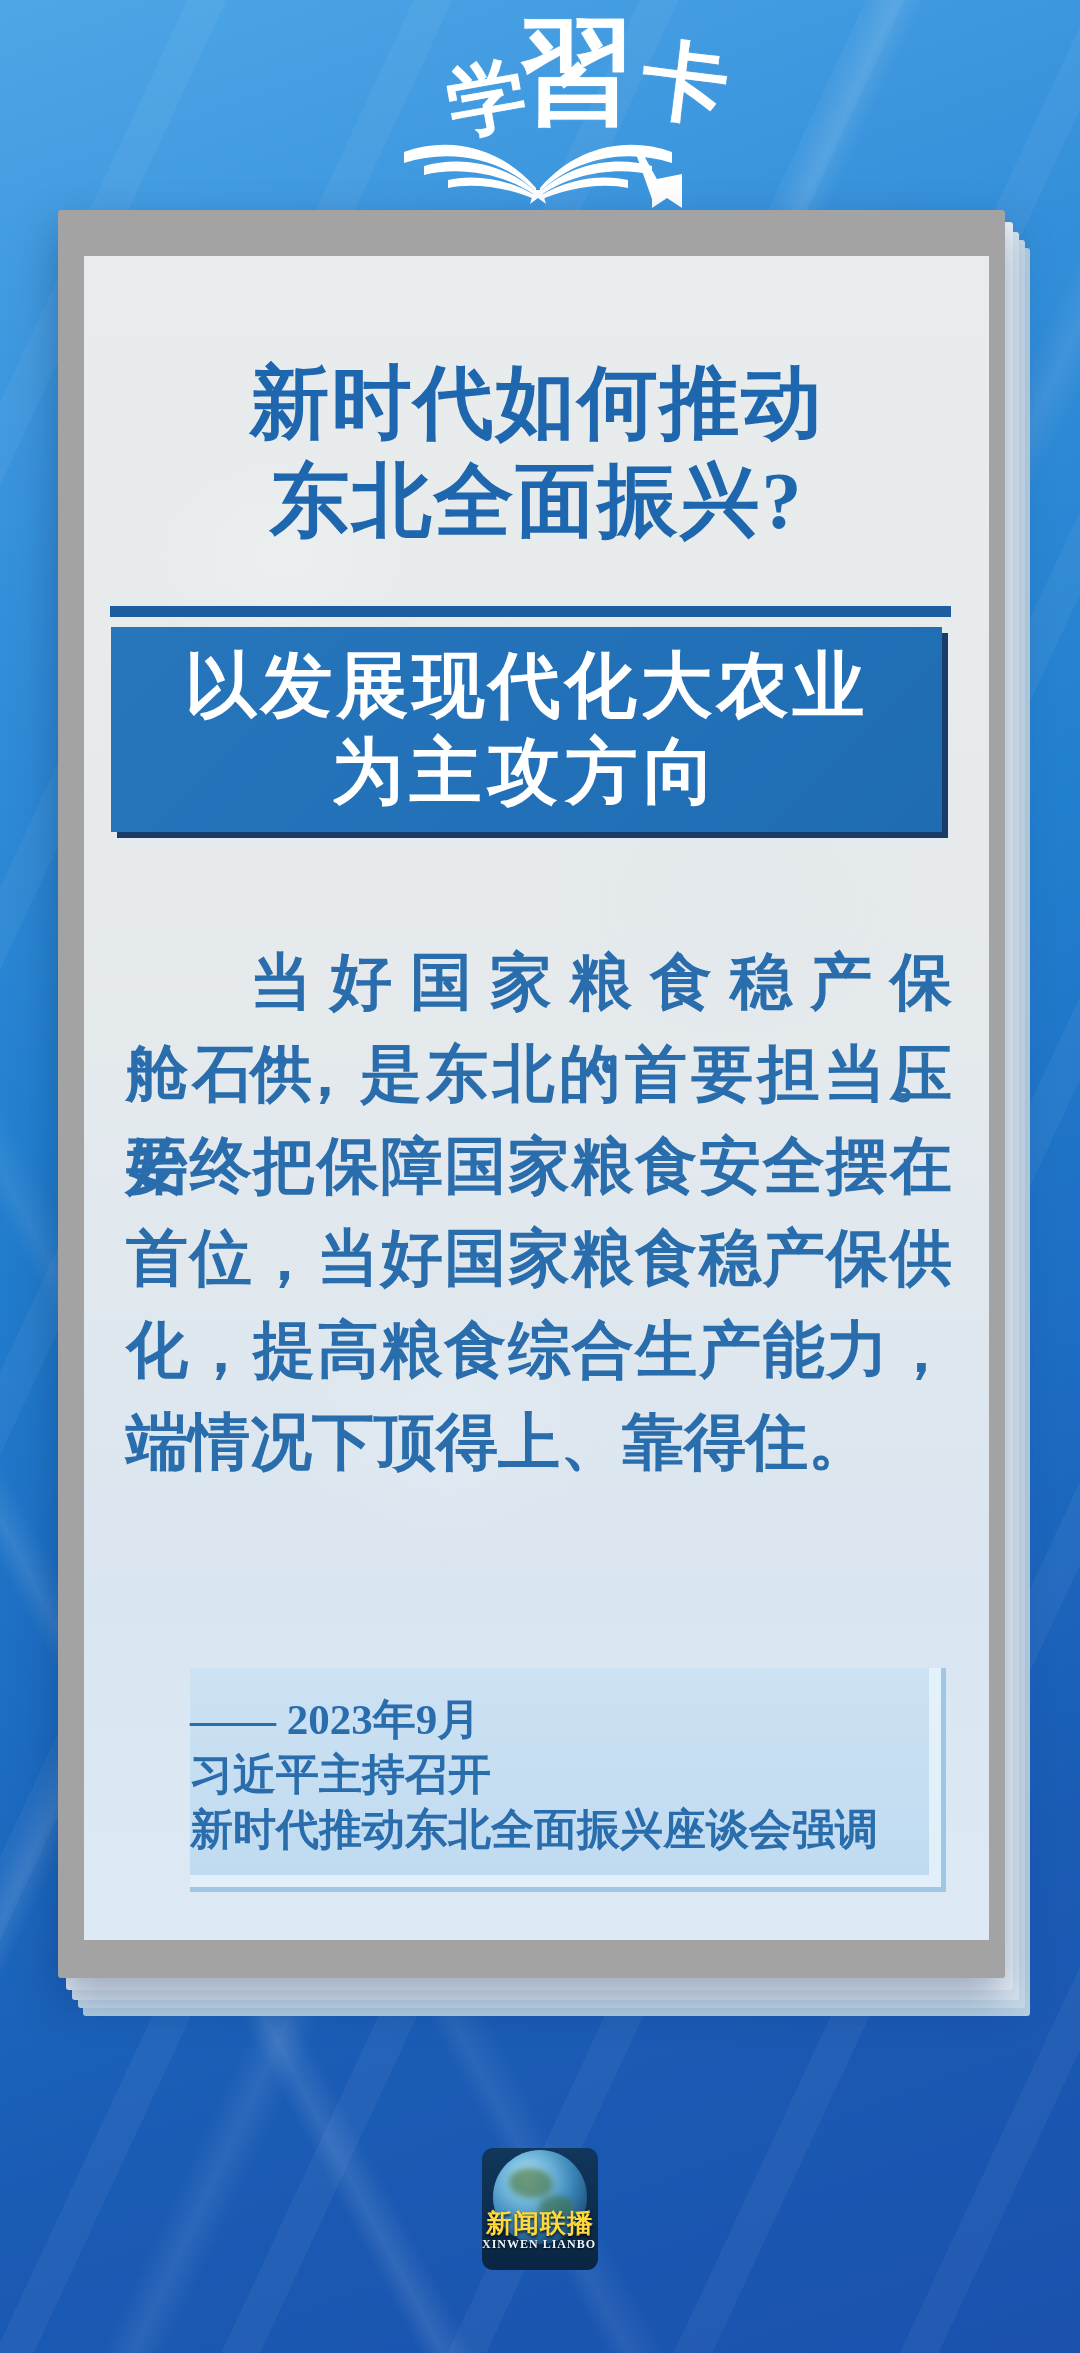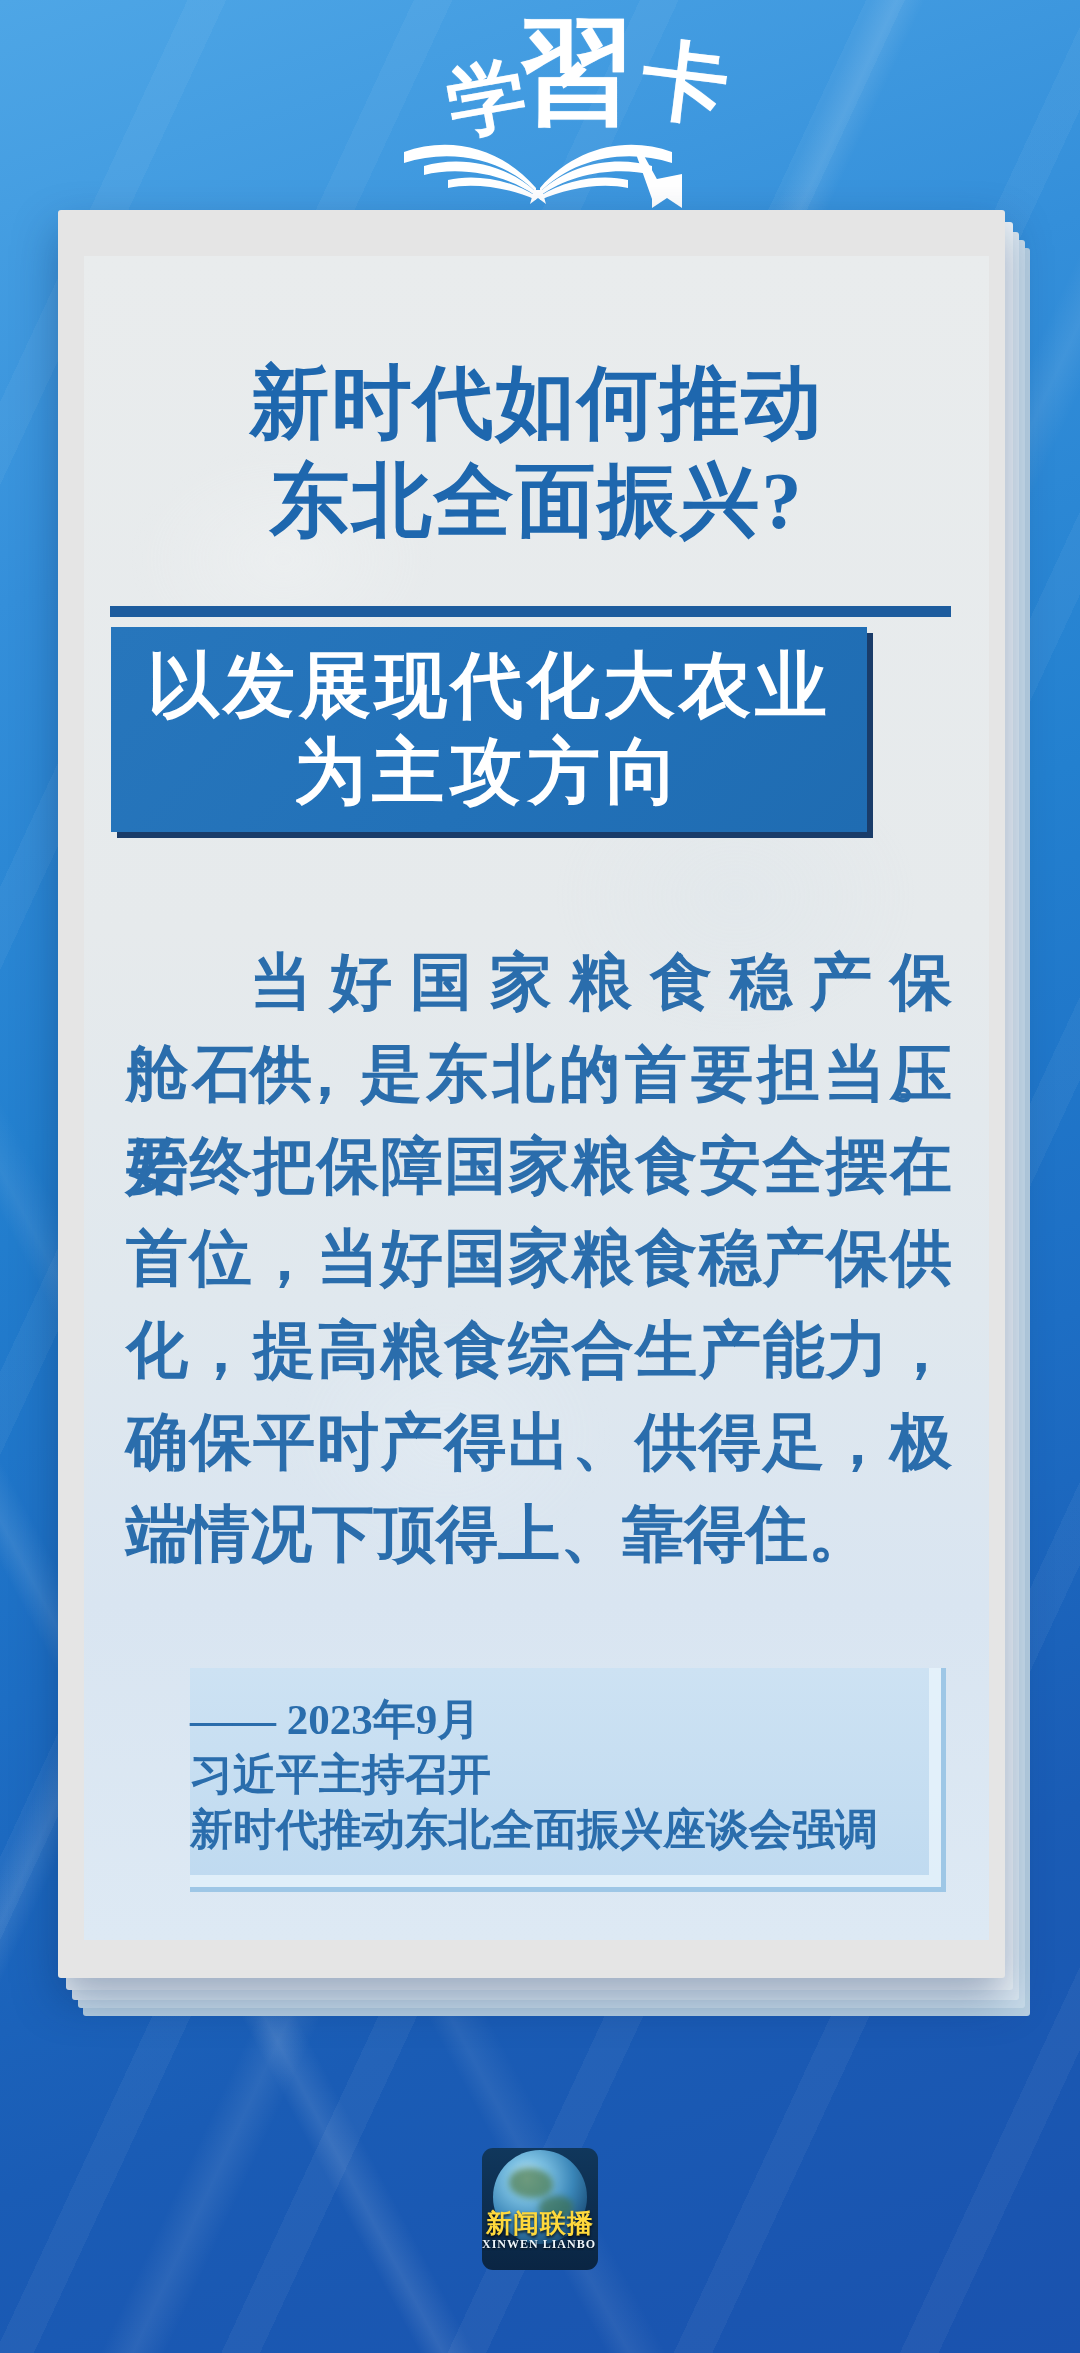--- a/index.html
+++ b/index.html
@@ -30,21 +30,21 @@
   .ch-ka{left:242px;top:32px;font-size:86px;transform:rotate(7deg);}
   .bookicon{position:absolute;left:0px;top:88px;}
   
   .sheet{position:absolute;border-radius:3px;}
   .sheet.s4{left:83px;top:248px;width:947px;height:1768px;background:#b7cfe1;}
   .sheet.s3{left:78px;top:240px;width:947px;height:1768px;background:#c9dcea;}
   .sheet.s2{left:72px;top:232px;width:947px;height:1768px;background:#dde9f2;}
   .sheet.s1{left:66px;top:222px;width:947px;height:1768px;background:#eff5f9;}
   .card{
     position:absolute;left:58px;top:210px;width:947px;height:1768px;
-    background:#e5e5e5;border-radius:3px;
+    background:#a3a3a3;border-radius:3px;
     box-shadow:0 20px 45px rgba(8,40,92,.38);
   }
   .paper{
     position:absolute;left:26px;top:46px;right:16px;bottom:38px;
     background:linear-gradient(180deg,#e9eced 0%,#e6eaec 40%,#e0e8ee 62%,#d9e5f1 80%,#dde9f4 100%);
   }
   .paper .mottle{position:absolute;inset:0;opacity:.5;
     background:
       radial-gradient(220px 160px at 22% 18%,rgba(255,255,255,.35),transparent 70%),
       radial-gradient(260px 200px at 72% 38%,rgba(205,220,232,.30),transparent 70%),
@@ -52,21 +52,21 @@
   }
   
   .card-title{
     position:absolute;left:0;right:0;top:98px;text-align:center;
     color:#1e67ae;font-weight:bold;font-size:80px;line-height:98px;
     letter-spacing:2px;
   }
   
   .divider{position:absolute;left:26px;top:350px;width:841px;height:11px;background:#1d5c9e;}
   .banner{
-    position:absolute;left:27px;top:371px;width:756px;height:205px;
+    position:absolute;left:27px;top:371px;width:831px;height:205px;
     background:linear-gradient(135deg,#2776bc 0%,#2271b8 55%,#1f6cb2 100%);
     box-shadow:6px 6px 0 #1a3c69;
     color:#ffffff;text-align:center;font-weight:bold;
   }
   .banner .b1{font-size:72px;line-height:86px;margin-top:16px;letter-spacing:4px;}
   .banner .b2{font-size:72px;line-height:86px;letter-spacing:6px;}
   
   .bodytext{
     position:absolute;left:42px;top:680px;width:826px;
     color:#2a6dac;font-weight:bold;font-size:62px;line-height:92px;
@@ -154,21 +154,20 @@
       <div class="b1">以发展现代化大农业</div>
       <div class="b2">为主攻方向</div>
     </div>
 
     <div class="bodytext">
       <div class="ln first">当好国家粮食稳产保供“压</div>
       <div class="ln">舱石”，是东北的首要担当。要</div>
       <div class="ln">始终把保障国家粮食安全摆在</div>
       <div class="ln">首位，当好国家粮食稳产保供</div>
       <div class="ln">化，提高粮食综合生产能力，</div>
-      <div class="ln">确保平时产得出、供得足，极</div>
       <div class="ln last">端情况下顶得上、靠得住。</div>
     </div>
 
     <div class="attr-panel">
       <div>—— 2023年9月</div>
       <div>习近平主持召开</div>
       <div>新时代推动东北全面振兴座谈会强调</div>
     </div>
   </div>
 </div>

